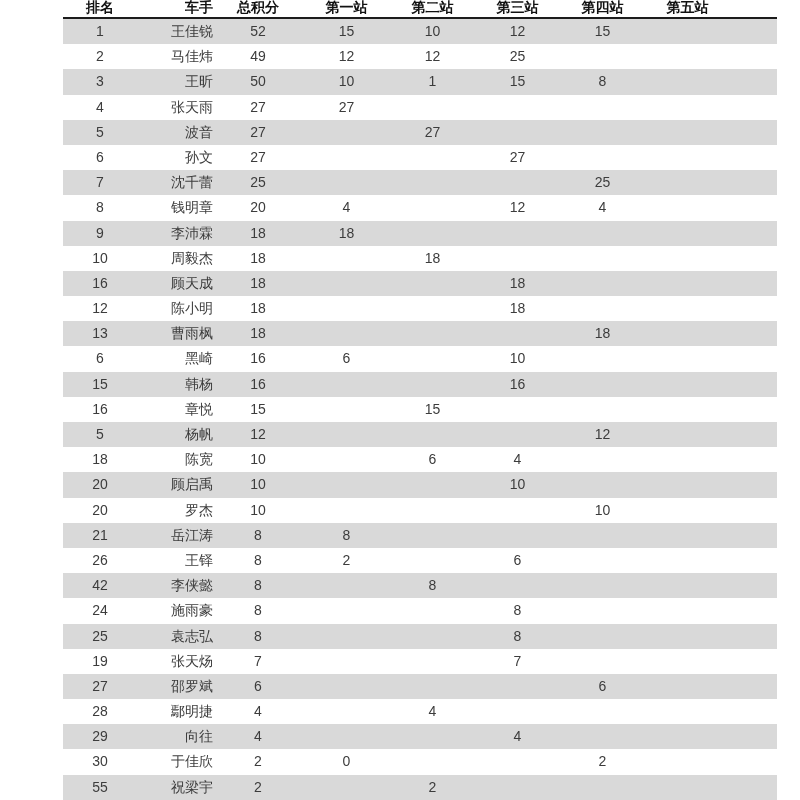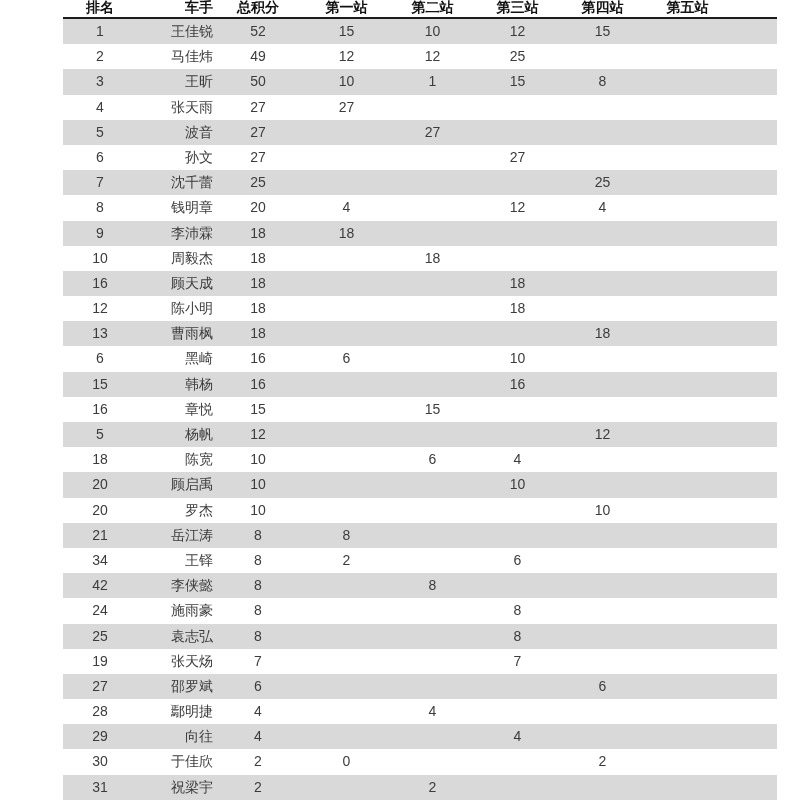--- a/index.html
+++ b/index.html
@@ -275,21 +275,21 @@
     <div class="cell">21</div>
     <div class="cell name">岳江涛</div>
     <div class="cell">8</div>
     <div class="cell">8</div>
     <div class="cell"></div>
     <div class="cell"></div>
     <div class="cell"></div>
     <div class="cell"></div>
   </div>
       <div class="grid row">
-    <div class="cell">34</div>
+    <div class="cell">26</div>
     <div class="cell name">王铎</div>
     <div class="cell">8</div>
     <div class="cell">2</div>
     <div class="cell"></div>
     <div class="cell">6</div>
     <div class="cell"></div>
     <div class="cell"></div>
   </div>
       <div class="grid row">
     <div class="cell">42</div>
@@ -365,21 +365,21 @@
     <div class="cell">30</div>
     <div class="cell name">于佳欣</div>
     <div class="cell">2</div>
     <div class="cell">0</div>
     <div class="cell"></div>
     <div class="cell"></div>
     <div class="cell">2</div>
     <div class="cell"></div>
   </div>
       <div class="grid row">
-    <div class="cell">31</div>
+    <div class="cell">55</div>
     <div class="cell name">祝梁宇</div>
     <div class="cell">2</div>
     <div class="cell"></div>
     <div class="cell">2</div>
     <div class="cell"></div>
     <div class="cell"></div>
     <div class="cell"></div>
   </div>
     </div>
 

